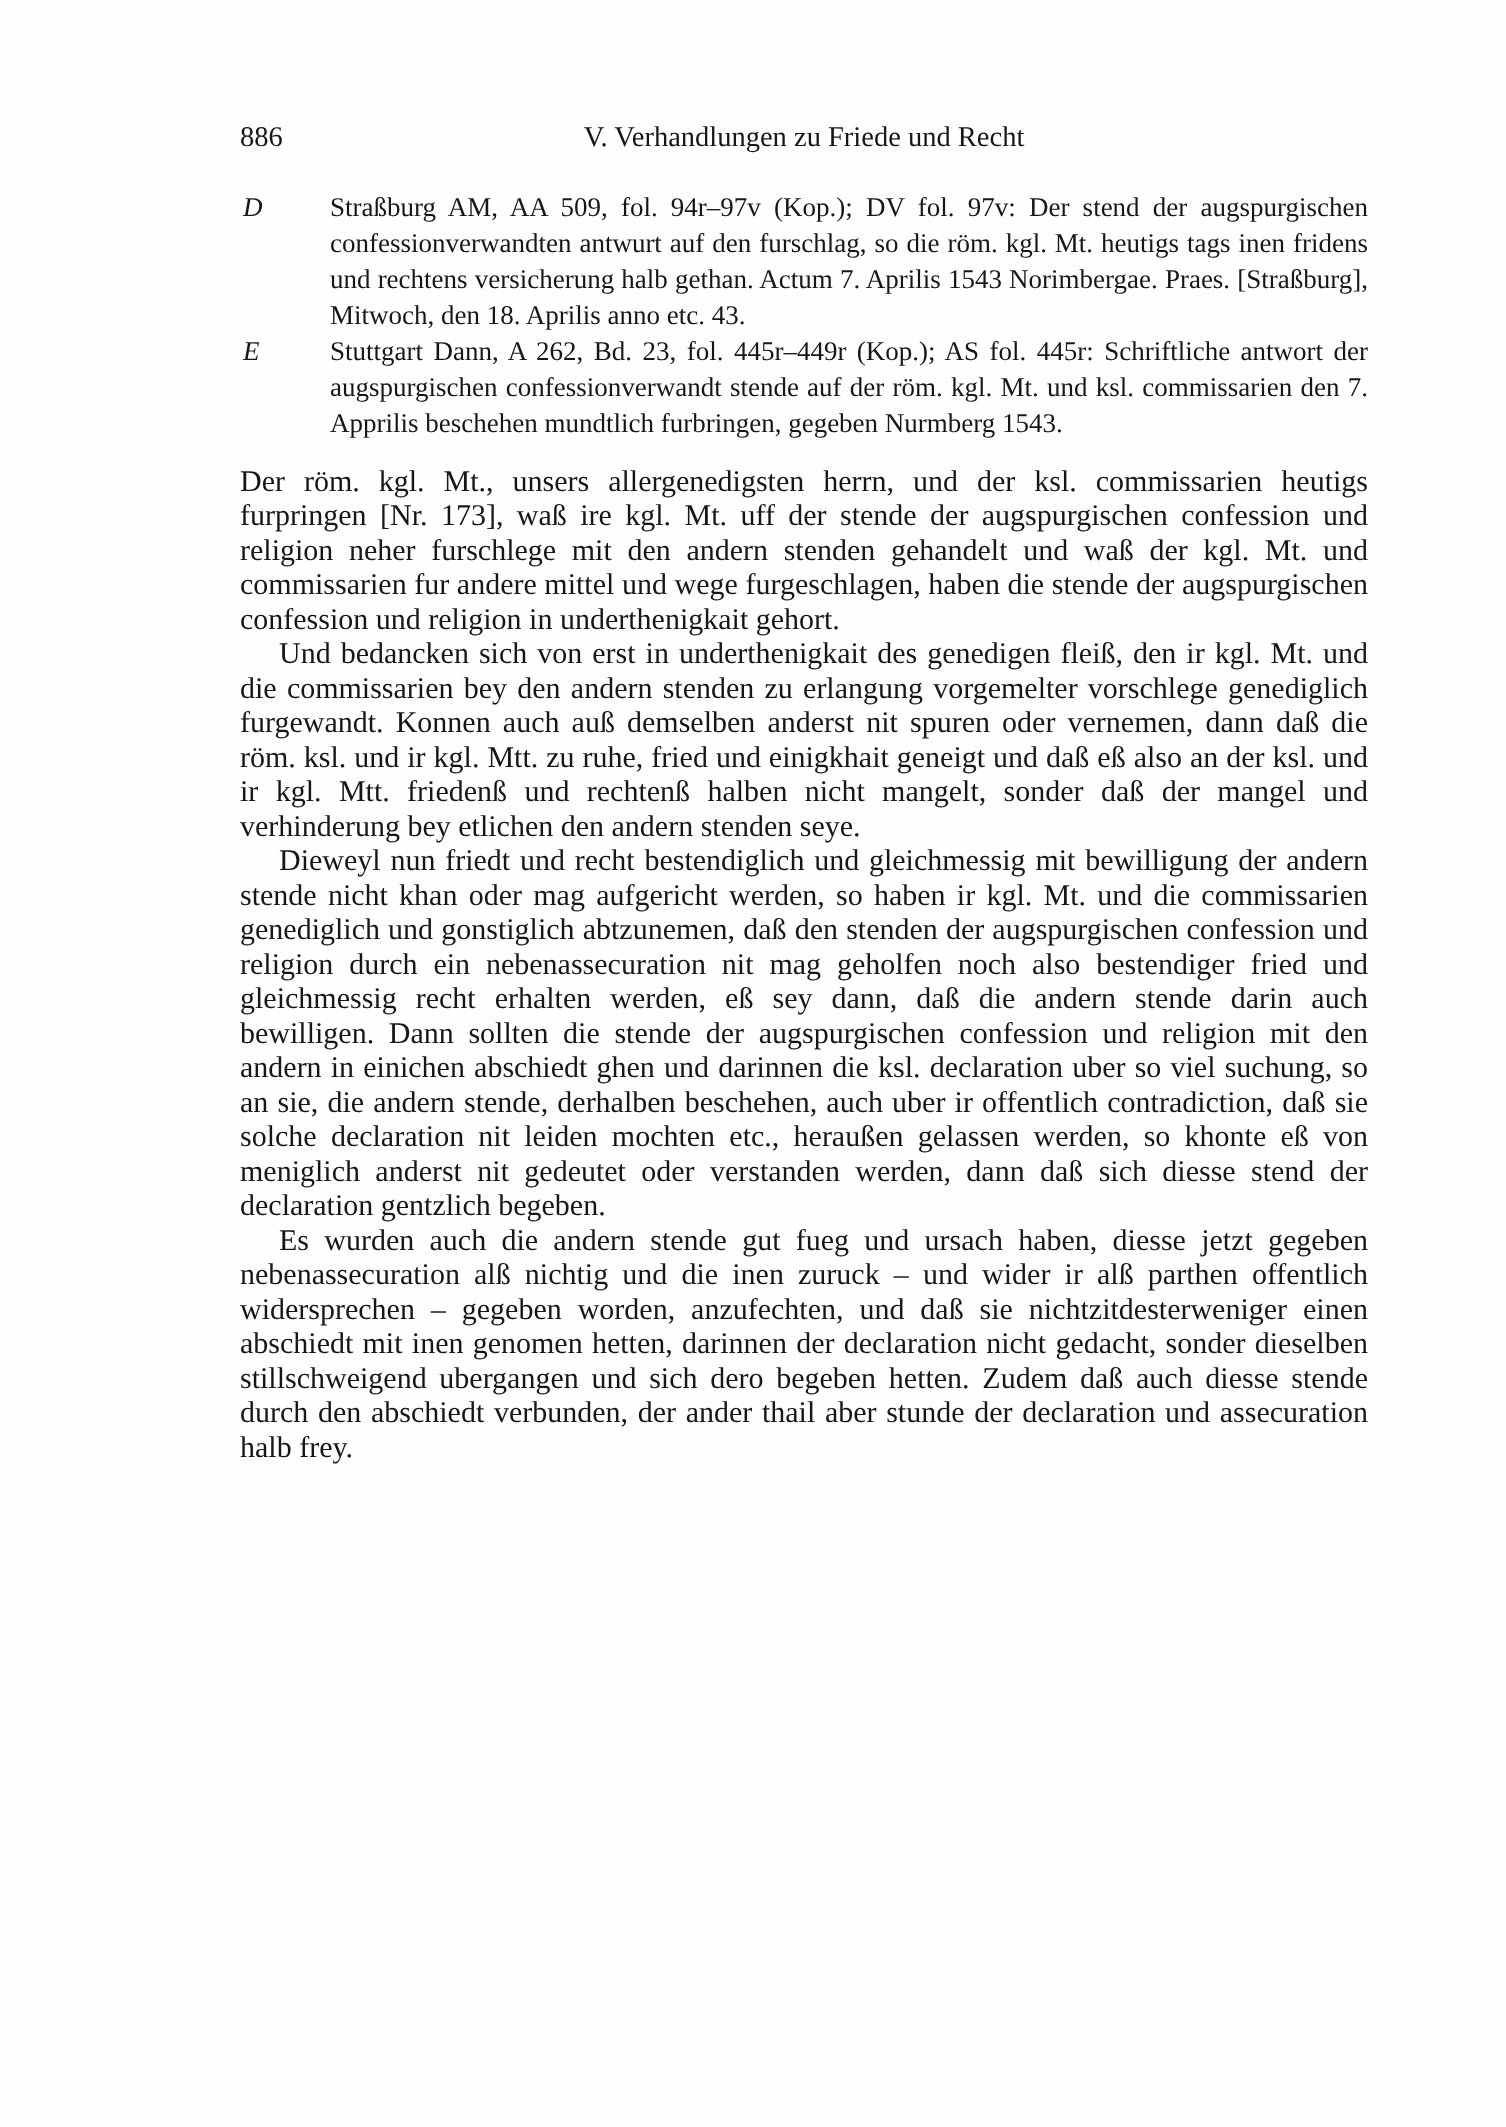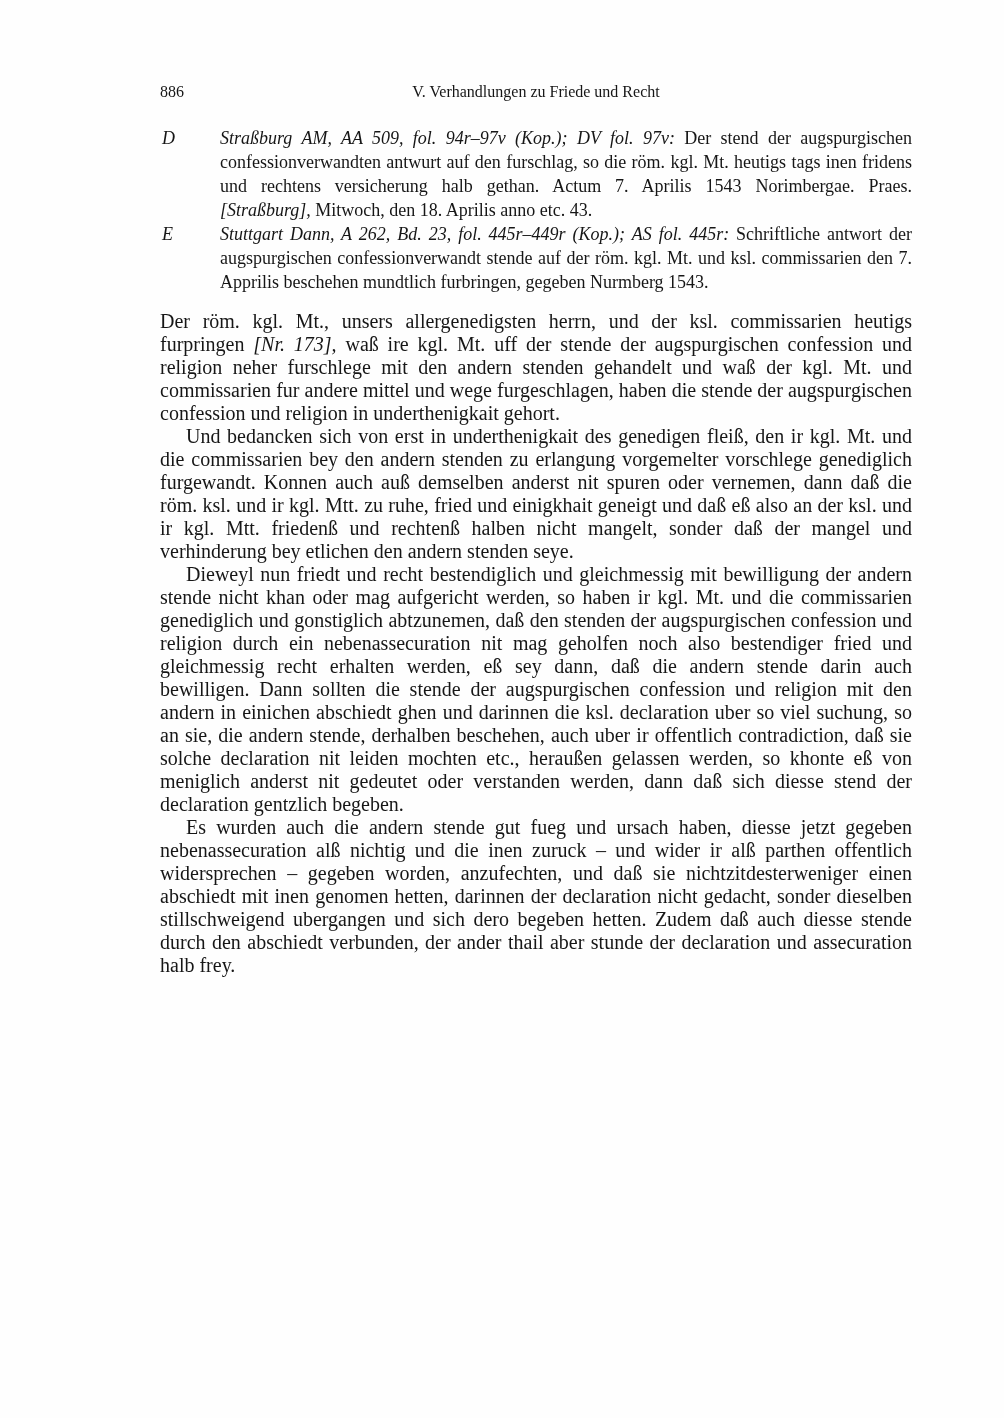--- a/index.html
+++ b/index.html
@@ -9,21 +9,21 @@
     width: 1004px;
     height: 1418px;
     background: #fefefe;
     color: #161616;
     font-family: "Liberation Serif", "DejaVu Serif", serif;
     padding: 80px 92px 0 160px;
     overflow: hidden;
   }
   .header {
     position: relative;
-    font-size: 16px;
+    font-size: 19px;
     line-height: 24px;
     margin-bottom: 22px;
   }
   .page-number {
     position: absolute;
     left: 0;
     top: 0;
   }
   .running-title {
     display: block;
@@ -37,21 +37,21 @@
     position: relative;
     padding-left: 60px;
     text-align: justify;
   }
   .siglum {
     position: absolute;
     left: 2px;
     top: 0;
     font-style: italic;
   }
-  .it { font-style: italic; }
+  .it { }
   .body-text {
     margin-top: 16px;
     font-size: 20px;
     line-height: 23px;
     text-align: justify;
   }
   .body-text p { text-indent: 26px; }
   .body-text p.first { text-indent: 0; }
 </style>
 </head>

